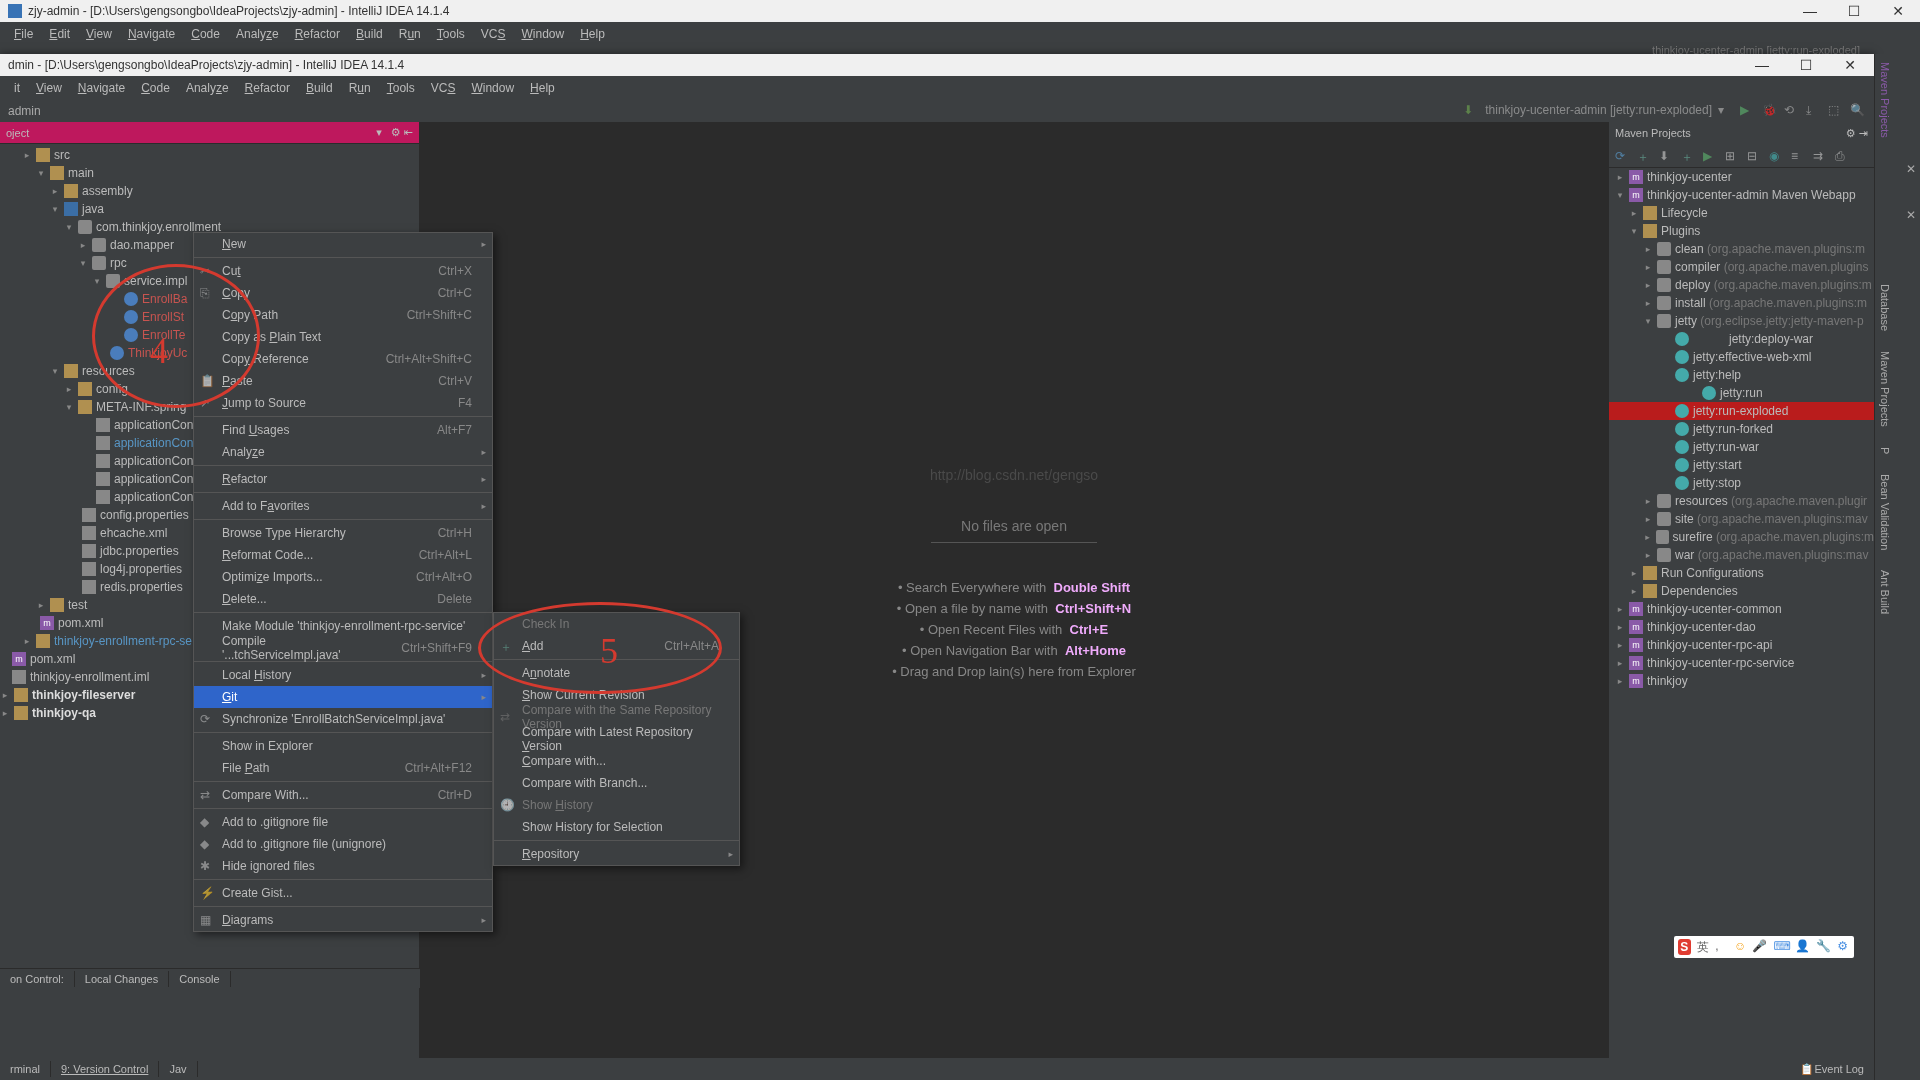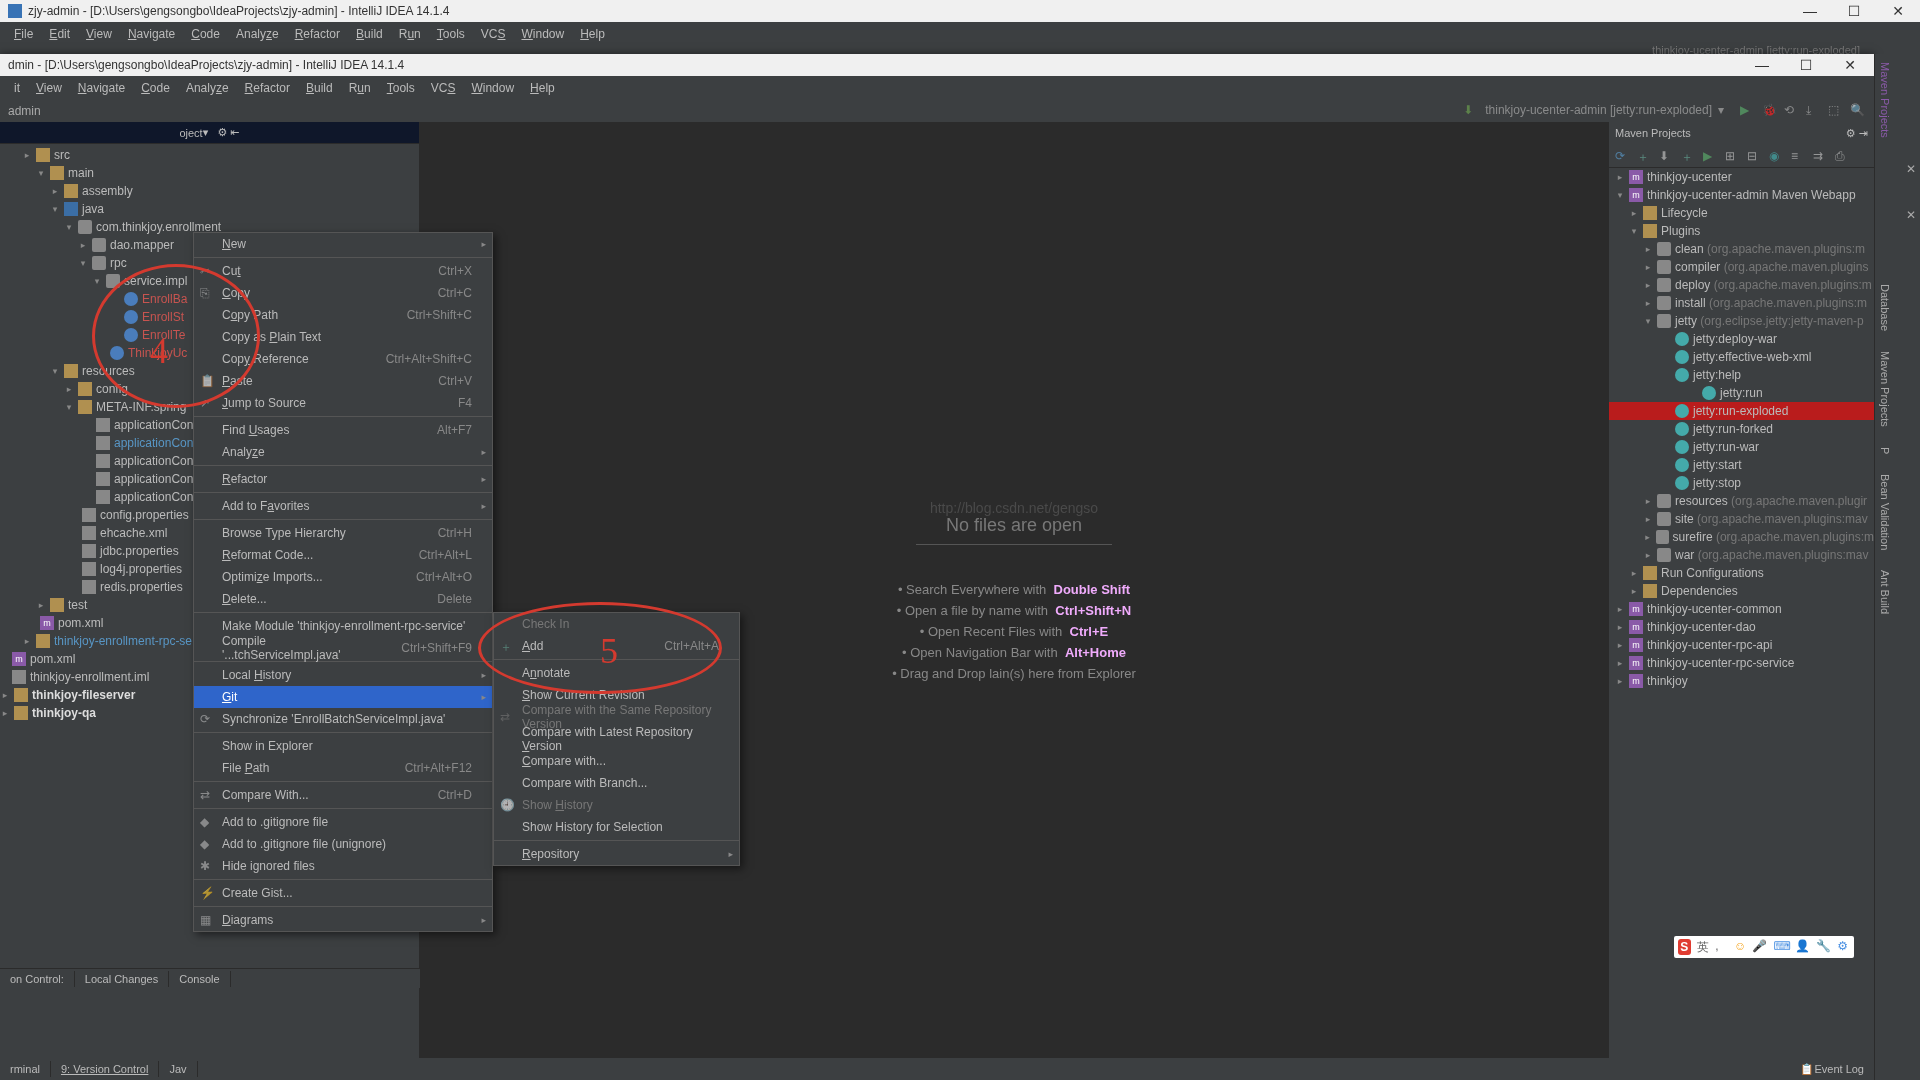--- a/index.html
+++ b/index.html
@@ -13,38 +13,38 @@
 .menubar span u { text-decoration: underline; }
 .inner-window { position: absolute; top: 54px; left: 0; right: 46px; bottom: 0; background: #3c3f41; box-shadow: 0 0 8px rgba(0,0,0,0.5); }
 .inner-titlebar { height: 22px; background: #f0f0f0; color: #333; display: flex; align-items: center; padding: 0 8px; font-size: 12px; }
 .breadcrumb { height: 22px; background: #3c3f41; padding: 2px 8px; color: #aaa; font-size: 12px; display: flex; align-items: center; justify-content: space-between; }
 .toolbar-icons { display: flex; gap: 6px; align-items: center; }
 .toolbar-icons span { width: 16px; height: 16px; opacity: 0.7; }
 .play-icon { color: #59a869; }
 .bug-icon { color: #c75450; }
 .content-row { display: flex; height: calc(100% - 68px); }
 .project-panel { width: 420px; background: #3c3f41; border-right: 1px solid #2b2b2b; overflow: hidden; }
-.panel-header { height: 22px; background: #0f172a; display: flex; align-items: center; padding: 0 6px; font-size: 11px; border-bottom: 1px solid #2b2b2b; justify-content: center; }
+.panel-header { height: 22px; background: #be185d; display: flex; align-items: center; padding: 0 6px; font-size: 11px; border-bottom: 1px solid #2b2b2b; justify-content: space-between; }
 .tree { padding: 2px 0; font-size: 12px; line-height: 18px; }
 .tree-row { display: flex; align-items: center; height: 18px; padding-left: 4px; white-space: nowrap; overflow: hidden; }
 .tree-arrow { width: 10px; text-align: center; font-size: 9px; color: #888; }
 .tree-icon { width: 14px; height: 14px; margin: 0 4px; display: inline-block; }
 .folder-icon { background: #b09050; }
 .pkg-icon { background: #888; border-radius: 2px; }
 .java-icon { background: #4a7dbc; border-radius: 50%; }
 .file-icon { background: #888; }
 .xml-icon { background: #888; }
 .m-icon { background: #8a5aa8; color: #fff; font-size: 9px; text-align: center; line-height: 14px; }
 .tree-label { color: #bbb; }
 .tree-label.red { color: #c75450; text-align: right; }
 .tree-label.blue { color: #5896c5; }
 .tree-label.bold { font-weight: bold; color: #ddd; }
 .editor-center { flex: 1; background: #2b2b2b; display: flex; align-items: center; justify-content: center; position: relative; }
 .editor-tips { text-align: center; color: #888; font-size: 13px; }
-.editor-tips .no-files { color: #787878; font-size: 18px; margin-bottom: 16px; border-bottom: 1px solid #555; padding-bottom: 8px; display: inline-block; padding-left: 30px; padding-right: 30px; }
+.editor-tips .no-files { color: #787878; font-size: 14px; margin-bottom: 16px; border-bottom: 1px solid #555; padding-bottom: 8px; display: inline-block; padding-left: 30px; padding-right: 30px; }
 .editor-tips .tip { margin: 6px 0; }
 .editor-tips .sc { color: #f0abfc; font-weight: bold; }
 .maven-panel { width: 266px; background: #3c3f41; border-left: 1px solid #2b2b2b; }
 .maven-header { height: 22px; display: flex; align-items: center; justify-content: space-between; padding: 0 6px; font-size: 11px; }
 .maven-toolbar { height: 24px; display: flex; align-items: center; gap: 8px; padding: 0 6px; border-bottom: 1px solid #2b2b2b; }
 .maven-toolbar span { width: 14px; height: 14px; opacity: 0.7; }
 .maven-tree { font-size: 12px; line-height: 18px; }
 .maven-row { display: flex; align-items: center; height: 18px; padding-left: 4px; white-space: nowrap; overflow: hidden; }
 .maven-row.selected { background: #b91c1c; color: #fff; }
 .maven-label { color: #bbb; }
@@ -309,21 +309,21 @@
 
     <div class="editor-center">
       <div class="editor-tips">
         <div class="no-files">No files are open</div><br><br>
         <div class="tip">• <span>Search Everywhere with</span>&nbsp; <span class="sc">Double Shift</span></div>
         <div class="tip">• <span>Open a file by name with</span>&nbsp; <span class="sc">Ctrl+Shift+N</span></div>
         <div class="tip">• <span>Open Recent Files with</span>&nbsp; <span class="sc">Ctrl+E</span></div>
         <div class="tip">• <span>Open Navigation Bar with</span>&nbsp; <span class="sc">Alt+Home</span></div>
         <div class="tip">• <span>Drag and Drop lain(s) here from Explorer</span></div>
       </div>
-      <div class="wm" style="position:absolute;top:345px;color:#4a4a4a;font-size:14px;margin-top:33px;">http://blog.csdn.net/gengso</div>
+      <div class="wm" style="position:absolute;top:345px;color:#4a4a4a;font-size:14px;">http://blog.csdn.net/gengso</div>
     </div>
 
     <div class="maven-panel">
       <div class="maven-header">
         <span>Maven Projects</span>
         <span><span>⚙</span> <span>⇥</span></span>
       </div>
       <div class="maven-toolbar">
         <span style="color:#5896c5;">⟳</span>
         <span style="color:#6a9;">＋</span>
@@ -376,21 +376,21 @@
         <div class="maven-row" style="padding-left:34px;">
             <span class="tree-arrow">▸</span>
             <span class="tree-icon pkg-icon"></span>
             <span class="maven-label"><span>install</span> <span class="gray">(org.apache.maven.plugins:m</span></span>
           </div>
         <div class="maven-row" style="padding-left:34px;">
             <span class="tree-arrow">▾</span>
             <span class="tree-icon pkg-icon"></span>
             <span class="maven-label"><span>jetty</span> <span class="gray">(org.eclipse.jetty:jetty-maven-p</span></span>
           </div>
-        <div class="maven-row" style="padding-left:62px;">
+        <div class="maven-row" style="padding-left:62px;gap:36px;">
             <span class="tree-icon" style="background:#4aa;border-radius:50%;"></span>
             <span class="maven-label">jetty:deploy-war</span>
           </div>
         <div class="maven-row" style="padding-left:62px;">
             <span class="tree-icon" style="background:#4aa;border-radius:50%;"></span>
             <span class="maven-label">jetty:effective-web-xml</span>
           </div>
         <div class="maven-row" style="padding-left:62px;">
             <span class="tree-icon" style="background:#4aa;border-radius:50%;"></span>
             <span class="maven-label">jetty:help</span>

